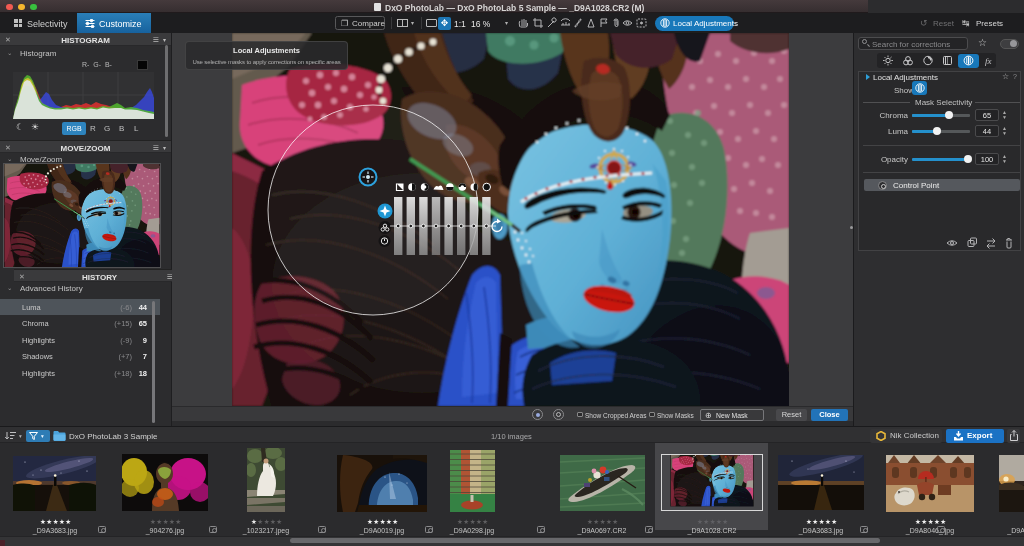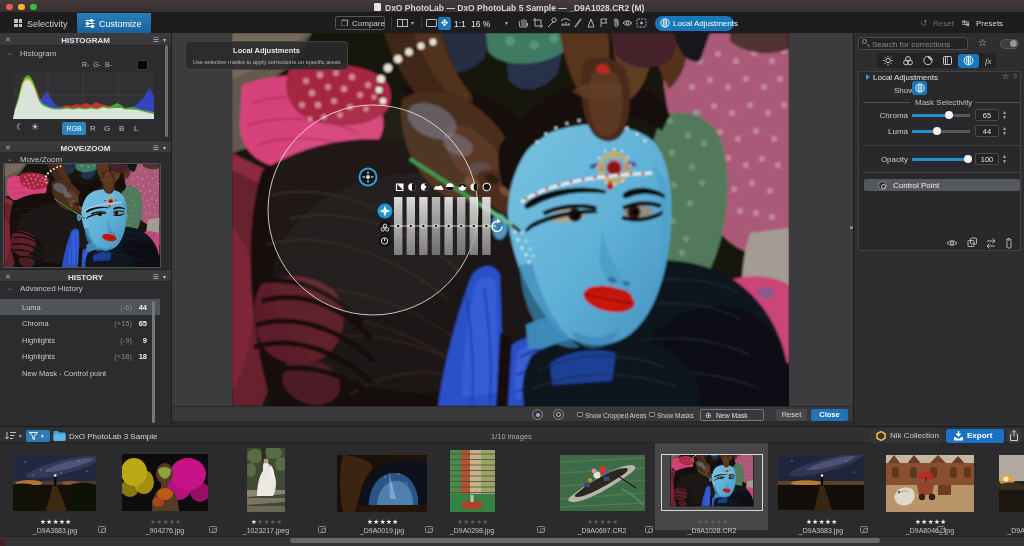--- a/index.html
+++ b/index.html
@@ -5,21 +5,21 @@
 body{background:#262626;font-family:"Liberation Sans",sans-serif;-webkit-font-smoothing:antialiased}
 #app{position:relative;width:1024px;height:546px;background:#2c2c2e}
 .abs{position:absolute}
 .txt{color:#c8c8c8;font-size:8px;white-space:nowrap}
 .cam{width:8px;height:6.5px;border:1px solid #8a8a8c;border-radius:1.5px}
 .cam:after{content:"";position:absolute;left:2px;top:1px;width:3px;height:3px;border:1px solid #8a8a8c;border-radius:50%}
 </style></head>
 <body>
 <div id="app">
 
-<div class="abs" style="left:0;top:0;width:1024px;height:13px;background:linear-gradient(#453a3c,#362e30);border-bottom:1px solid #201a1c">
+<div class="abs" style="left:0;top:0;width:868px;height:13px;background:linear-gradient(#453a3c,#362e30);border-bottom:1px solid #201a1c">
   <div class="abs" style="left:6px;top:3.5px;width:6.5px;height:6.5px;border-radius:50%;background:#f25a52"></div>
   <div class="abs" style="left:18px;top:3.5px;width:6.5px;height:6.5px;border-radius:50%;background:#f5b62e"></div>
   <div class="abs" style="left:30px;top:3.5px;width:6.5px;height:6.5px;border-radius:50%;background:#38c13e"></div>
   <div class="abs" style="left:374px;top:2.5px;width:7px;height:8px;background:#e2e2e2;border-radius:1px"></div>
   <div class="abs txt" style="left:385px;top:2.5px;font-size:8.5px;font-weight:bold;color:#d6d4d4">DxO PhotoLab — DxO PhotoLab 5 Sample — _D9A1028.CR2 (M)</div>
 </div>
 
 <div id="toolbar" class="abs" style="left:0;top:13px;width:1024px;height:20px;background:#1d1d1f">
 
   <div class="abs" style="left:14px;top:6px;width:8px;height:8px">
@@ -133,21 +133,21 @@
     <div class="abs" style="left:0;top:2.5px;width:171px;text-align:center;font-size:8px;font-weight:bold;color:#e2e2e2">MOVE/ZOOM</div>
     <div class="abs" style="right:12px;top:2.5px;color:#bbb;font-size:7px">☰</div>
     <div class="abs" style="right:5px;top:3px;color:#bbb;font-size:6px">▾</div>
   </div>
   <div class="abs txt" style="left:7px;top:122px;color:#9a9a9a;font-size:6.5px">⌄</div>
   <div class="abs txt" style="left:20px;top:122px;color:#c4c4c4">Move/Zoom</div>
   <svg class="abs" style="left:3px;top:130px;border:1px solid #505052" width="158" height="105" viewBox="0 0 557 370" preserveAspectRatio="xMidYMid slice">
         <use href="#photoart"></use>
       </svg>
 
-  <div class="abs" style="left:0;top:236px;width:171px;height:13px;background:#3a3a3c;border-top:1px solid #222;border-bottom:1px solid #28282a">
+  <div class="abs" style="left:14px;top:236px;width:171px;height:13px;background:#3a3a3c;border-top:1px solid #222;border-bottom:1px solid #28282a">
     <div class="abs" style="left:5px;top:2.5px;color:#aaa;font-size:7px">✕</div>
     <div class="abs" style="left:0;top:2.5px;width:171px;text-align:center;font-size:8px;font-weight:bold;color:#e2e2e2">HISTORY</div>
     <div class="abs" style="right:12px;top:2.5px;color:#bbb;font-size:7px">☰</div>
     <div class="abs" style="right:5px;top:3px;color:#bbb;font-size:6px">▾</div>
   </div>
   <div class="abs txt" style="left:7px;top:251px;color:#9a9a9a;font-size:6.5px">⌄</div>
   <div class="abs txt" style="left:20px;top:251px;color:#c4c4c4">Advanced History</div>
   <div id="histrows" style="position:absolute;left:0;top:266px;width:160px;font-size:7.5px;color:#c8c8c8">
     <div style="position:relative;height:16.4px;background:#4e545a">
           <span style="position:absolute;left:22px;top:4px">Luma</span>
@@ -158,26 +158,28 @@
           <span style="position:absolute;left:22px;top:4px">Chroma</span>
           <span style="position:absolute;right:28px;top:4px;color:#8a8a8c">(+15)</span>
           <span style="position:absolute;right:13px;top:4px;color:#f0f0f0;font-weight:bold">65</span>
         </div>
     <div style="position:relative;height:16.4px">
           <span style="position:absolute;left:22px;top:4px">Highlights</span>
           <span style="position:absolute;right:28px;top:4px;color:#8a8a8c">(-9)</span>
           <span style="position:absolute;right:13px;top:4px;color:#f0f0f0;font-weight:bold">9</span>
         </div>
     <div style="position:relative;height:16.4px">
+          <span style="position:absolute;left:22px;top:4px">Shadows</span>
+          <span style="position:absolute;right:28px;top:4px;color:#8a8a8c">(+7)</span>
+          <span style="position:absolute;right:13px;top:4px;color:#f0f0f0;font-weight:bold">7</span>
+        </div>
+    <div style="position:relative;height:16.4px">
           <span style="position:absolute;left:22px;top:4px">Highlights</span>
           <span style="position:absolute;right:28px;top:4px;color:#8a8a8c">(+18)</span>
           <span style="position:absolute;right:13px;top:4px;color:#f0f0f0;font-weight:bold">18</span>
-        </div>
-    <div style="position:relative;height:16.4px">
-          <span style="position:absolute;left:22px;top:4px">New Mask - Control point</span>
         </div>
   </div>
 
   <div class="abs" style="left:165px;top:12px;width:2.5px;height:92px;background:#6e6e70;border-radius:2px"></div>
   <div class="abs" style="left:151.5px;top:268px;width:3px;height:122px;background:#77777a;border-radius:2px"></div>
 </div>
 
 <div id="main" class="abs" style="left:172px;top:33px;width:681px;height:393px;background:#3c3c3e">
 
   <svg class="abs" style="left:60px;top:0" width="557" height="373" viewBox="0 0 557 373">

